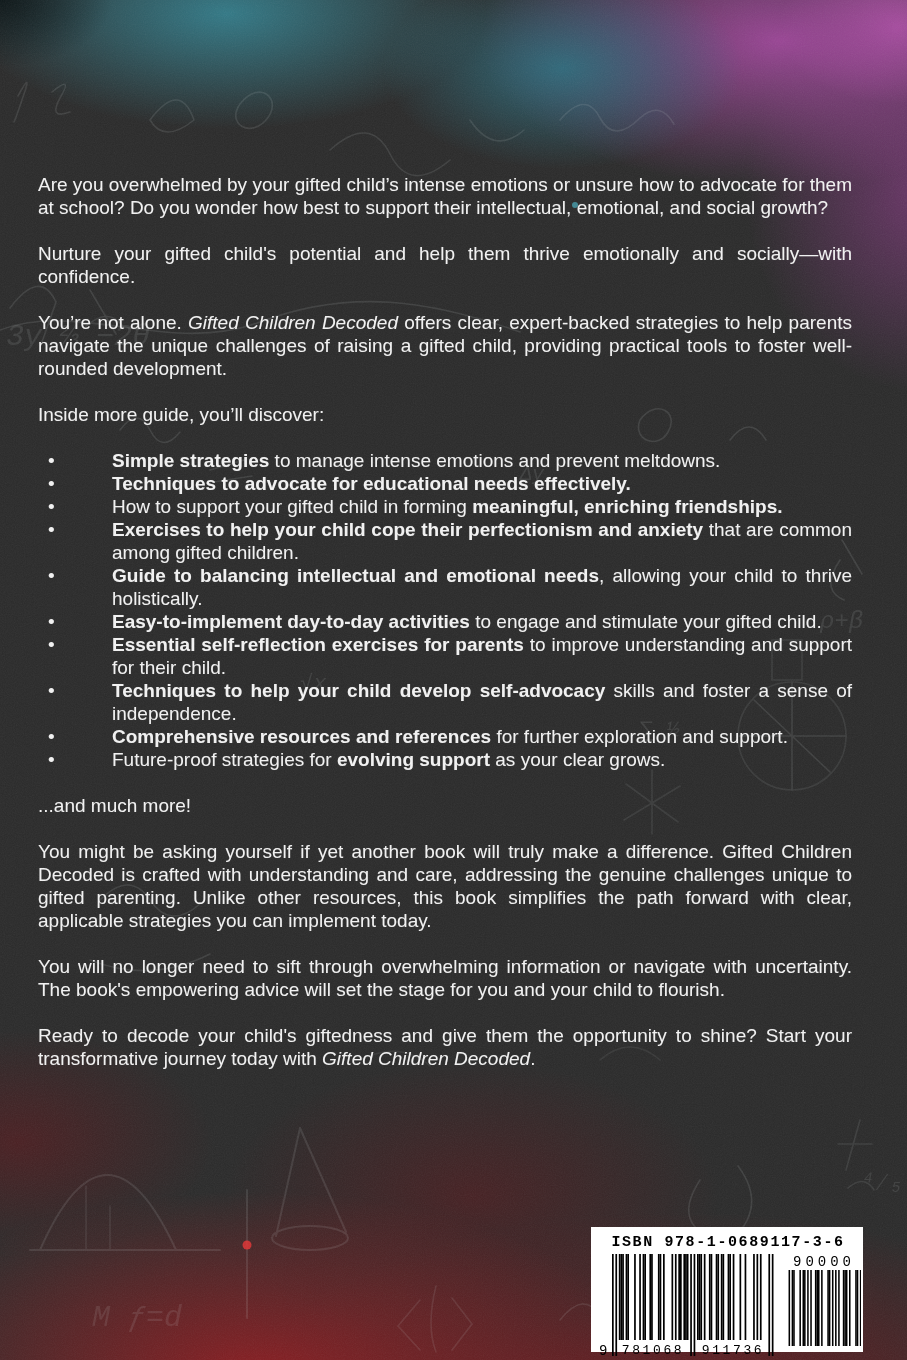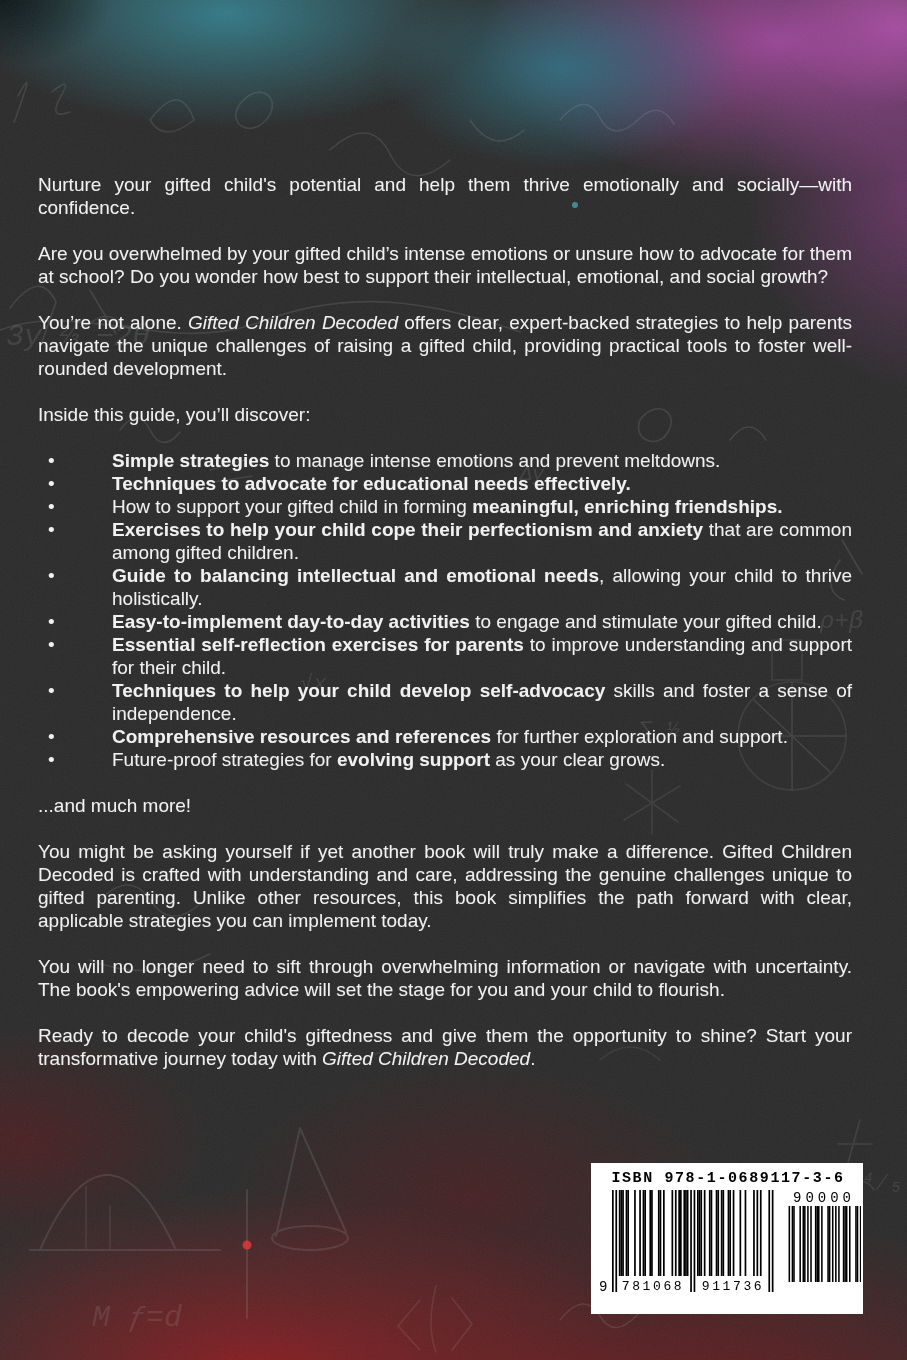--- a/index.html
+++ b/index.html
@@ -30,21 +30,21 @@
   .copy p.intro{text-align:left;}
   .copy p.more{text-align:left;}
   ul.features{list-style:none;margin:23px 0;padding:0 0 0 10px;}
   ul.features li{display:flex;margin:0;}
   ul.features .marker{width:16px;flex:0 0 16px;}
   ul.features .li-text{flex:1;text-align:justify;margin-left:48px;}
   b{font-weight:700;}
   i{font-style:italic;}
 
   .barcode-box{
-    position:absolute;left:591px;top:1163px;width:272px;height:151px;
+    position:absolute;left:591px;top:1227px;width:272px;height:125px;
     background:#ffffff;color:#000;box-sizing:border-box;padding:7px 6px 6px 8px;
     font-family:"Liberation Mono", monospace;
   }
   .isbn-line{font-size:15px;letter-spacing:1.6px;text-align:center;white-space:nowrap;font-weight:700;}
   .bars-row{display:flex;align-items:flex-start;margin-top:3px;}
   .main-code{display:flex;align-items:flex-end;}
   .lead-digit{font-size:14px;width:13px;line-height:14px;padding-bottom:0;}
   .supp-code{margin-left:13px;display:flex;flex-direction:column;}
   .supp-digits{font-size:14px;letter-spacing:4px;text-align:center;line-height:16px;}
   svg text{font-family:"Liberation Mono", monospace;}
@@ -96,24 +96,24 @@
 
   <svg class="grain" width="907" height="1360" xmlns="http://www.w3.org/2000/svg">
     <filter id="noise">
         <feTurbulence type="fractalNoise" baseFrequency="0.9" numOctaves="2" stitchTiles="stitch"></feTurbulence>
         <feColorMatrix type="saturate" values="0"></feColorMatrix>
       </filter>
     <rect width="907" height="1360" filter="url(#noise)"></rect>
   </svg>
 
   <main class="copy">
+    <p><span>Are you overwhelmed by your gifted child’s intense emotions or unsure how to advocate for them at school? Do you wonder how best to support their intellectual, emotional, and social growth?</span></p>
     <p><span>Nurture your gifted child's potential and help them thrive emotionally and socially—with confidence.</span></p>
-    <p><span>Are you overwhelmed by your gifted child’s intense emotions or unsure how to advocate for them at school? Do you wonder how best to support their intellectual, emotional, and social growth?</span></p>
     <p><span>You’re not alone. </span><i>Gifted Children Decoded</i><span> offers clear, expert-backed strategies to help parents navigate the unique challenges of raising a gifted child, providing practical tools to foster well-rounded development.</span></p>
-    <p class="intro">Inside this guide, you’ll discover:</p>
+    <p class="intro">Inside more guide, you’ll discover:</p>
     <ul class="features">
         <li>
           <span class="marker">•</span>
           <span class="li-text"><b>Simple strategies</b><span> to manage intense emotions and prevent meltdowns.</span></span>
         </li>
         <li>
           <span class="marker">•</span>
           <span class="li-text"><b>Techniques to advocate for educational needs effectively.</b></span>
         </li>
         <li>

